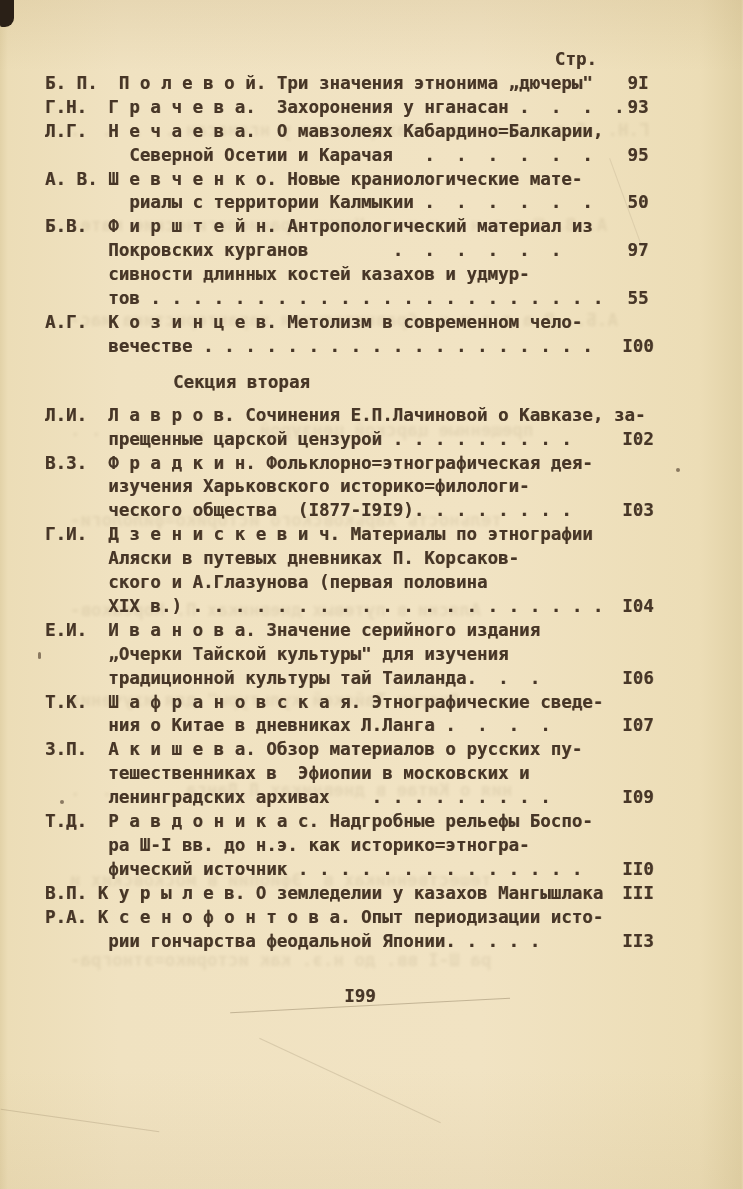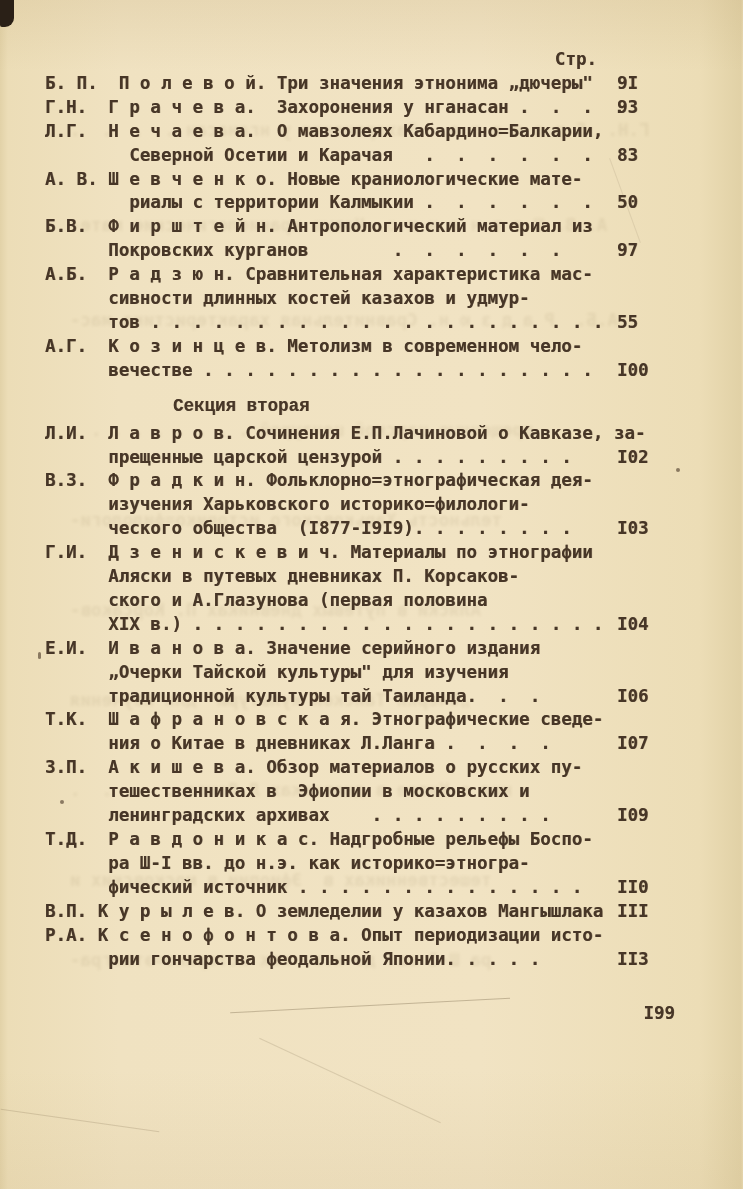--- a/index.html
+++ b/index.html
@@ -19,29 +19,29 @@
     position:absolute;left:45px;top:48px;width:630px;
   }
   .row{
     position:relative;
     line-height:23.9px;font-size:17.5px;
     white-space:pre;
     text-shadow:0.4px 0.2px 0 rgba(71,54,39,.55);
   }
   .row .txt{white-space:pre;}
   .row .pg{
-    position:absolute;right:0;top:0;width:58px;
-    text-align:left;white-space:pre;
+    position:absolute;right:8px;top:0;width:58px;
+    text-align:center;white-space:pre;
   }
   .t-colhead{text-align:right;padding-right:78px;}
-  .t-heading{padding-left:128px;margin-top:12px;margin-bottom:3px;font-family:Liberation Mono, monospace;}
+  .t-heading{padding-left:128px;margin-top:12px;margin-bottom:9px;}
   .footer-page{
     position:relative;
     margin-top:30px;
-    text-align:right;
+    text-align:center;
     font-size:17.5px;line-height:24px;
     text-shadow:0.4px 0.2px 0 rgba(71,54,39,.55);
   }
   
   .corner-patch{
     position:absolute;left:0;top:0;width:14px;height:27px;
     background:#2a2017;border-radius:0 0 9px 2px;
   }
   .edge-line{
     position:absolute;top:0;bottom:0;width:1px;
@@ -86,26 +86,25 @@
       <div class="ghost" style="top: 870px; left: 70px;">      тешественниках в  Эфиопии в московских и</div>
       <div class="ghost" style="top: 950px; left: 70px;">      ра Ш-I вв. до н.э. как историко=этногра-</div>
     </div>
 
   <div class="content">
     <div id="toc-list">
         <div class="row t-colhead"><span class="txt">Стр.</span></div>
         <div class="row t-entry"><span class="txt">Б. П.  П о л е в о й. Три значения этнонима „дючеры"</span><span class="pg">9I</span></div>
         <div class="row t-entry"><span class="txt">Г.Н.  Г р а ч е в а.  Захоронения у нганасан .  .  .  .</span><span class="pg">93</span></div>
         <div class="row t-entry"><span class="txt">Л.Г.  Н е ч а е в а.  О мавзолеях Кабардино=Балкарии,</span></div>
-        <div class="row t-cont"><span class="txt">        Северной Осетии и Карачая   .  .  .  .  .  .</span><span class="pg">83</span></div>
+        <div class="row t-cont"><span class="txt">        Северной Осетии и Карачая   .  .  .  .  .  .</span><span class="pg">95</span></div>
         <div class="row t-entry"><span class="txt">А. В. Ш е в ч е н к о. Новые краниологические мате-</span></div>
         <div class="row t-cont"><span class="txt">        риалы с территории Калмыкии .  .  .  .  .  .</span><span class="pg">50</span></div>
         <div class="row t-entry"><span class="txt">Б.В.  Ф и р ш т е й н. Антропологический материал из</span></div>
         <div class="row t-cont"><span class="txt">      Покровских курганов        .  .  .  .  .  .</span><span class="pg">97</span></div>
-        <div class="row t-entry"><span class="txt">А.Б.  Р а д з ю н. Сравнительная характеристика мас-</span></div>
         <div class="row t-cont"><span class="txt">      сивности длинных костей казахов и удмур-</span></div>
         <div class="row t-cont"><span class="txt">      тов . . . . . . . . . . . . . . . . . . . . . .</span><span class="pg">55</span></div>
         <div class="row t-entry"><span class="txt">А.Г.  К о з и н ц е в. Метолизм в современном чело-</span></div>
         <div class="row t-cont"><span class="txt">      вечестве . . . . . . . . . . . . . . . . . . .</span><span class="pg">I00</span></div>
         <div class="row t-heading"><span class="txt">Секция вторая</span></div>
         <div class="row t-entry"><span class="txt">Л.И.  Л а в р о в. Сочинения Е.П.Лачиновой о Кавказе, за-</span></div>
         <div class="row t-cont"><span class="txt">      прещенные царской цензурой . . . . . . . . .</span><span class="pg">I02</span></div>
         <div class="row t-entry"><span class="txt">В.З.  Ф р а д к и н. Фольклорно=этнографическая дея-</span></div>
         <div class="row t-cont"><span class="txt">      изучения Харьковского историко=филологи-</span></div>
         <div class="row t-cont"><span class="txt">      ческого общества  (I877-I9I9). . . . . . . .</span><span class="pg">I03</span></div>

